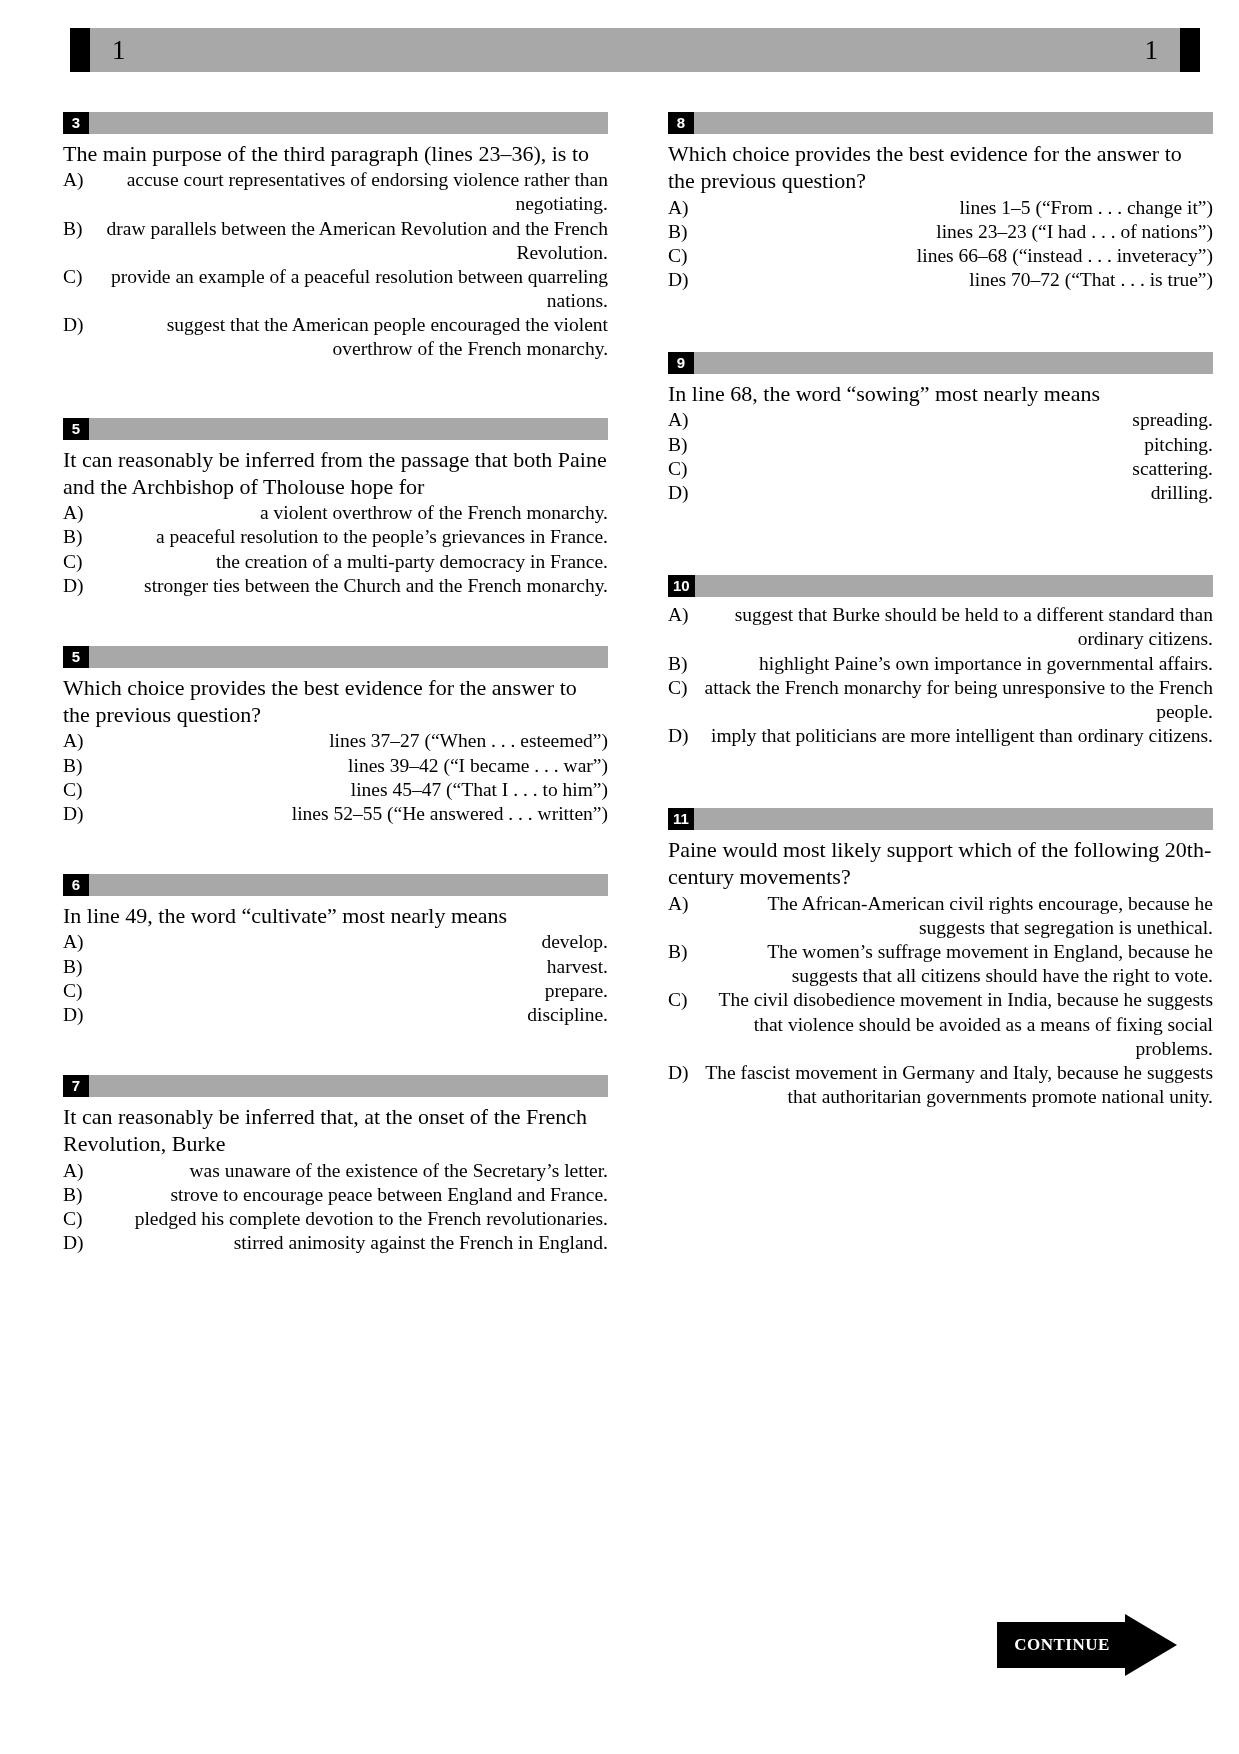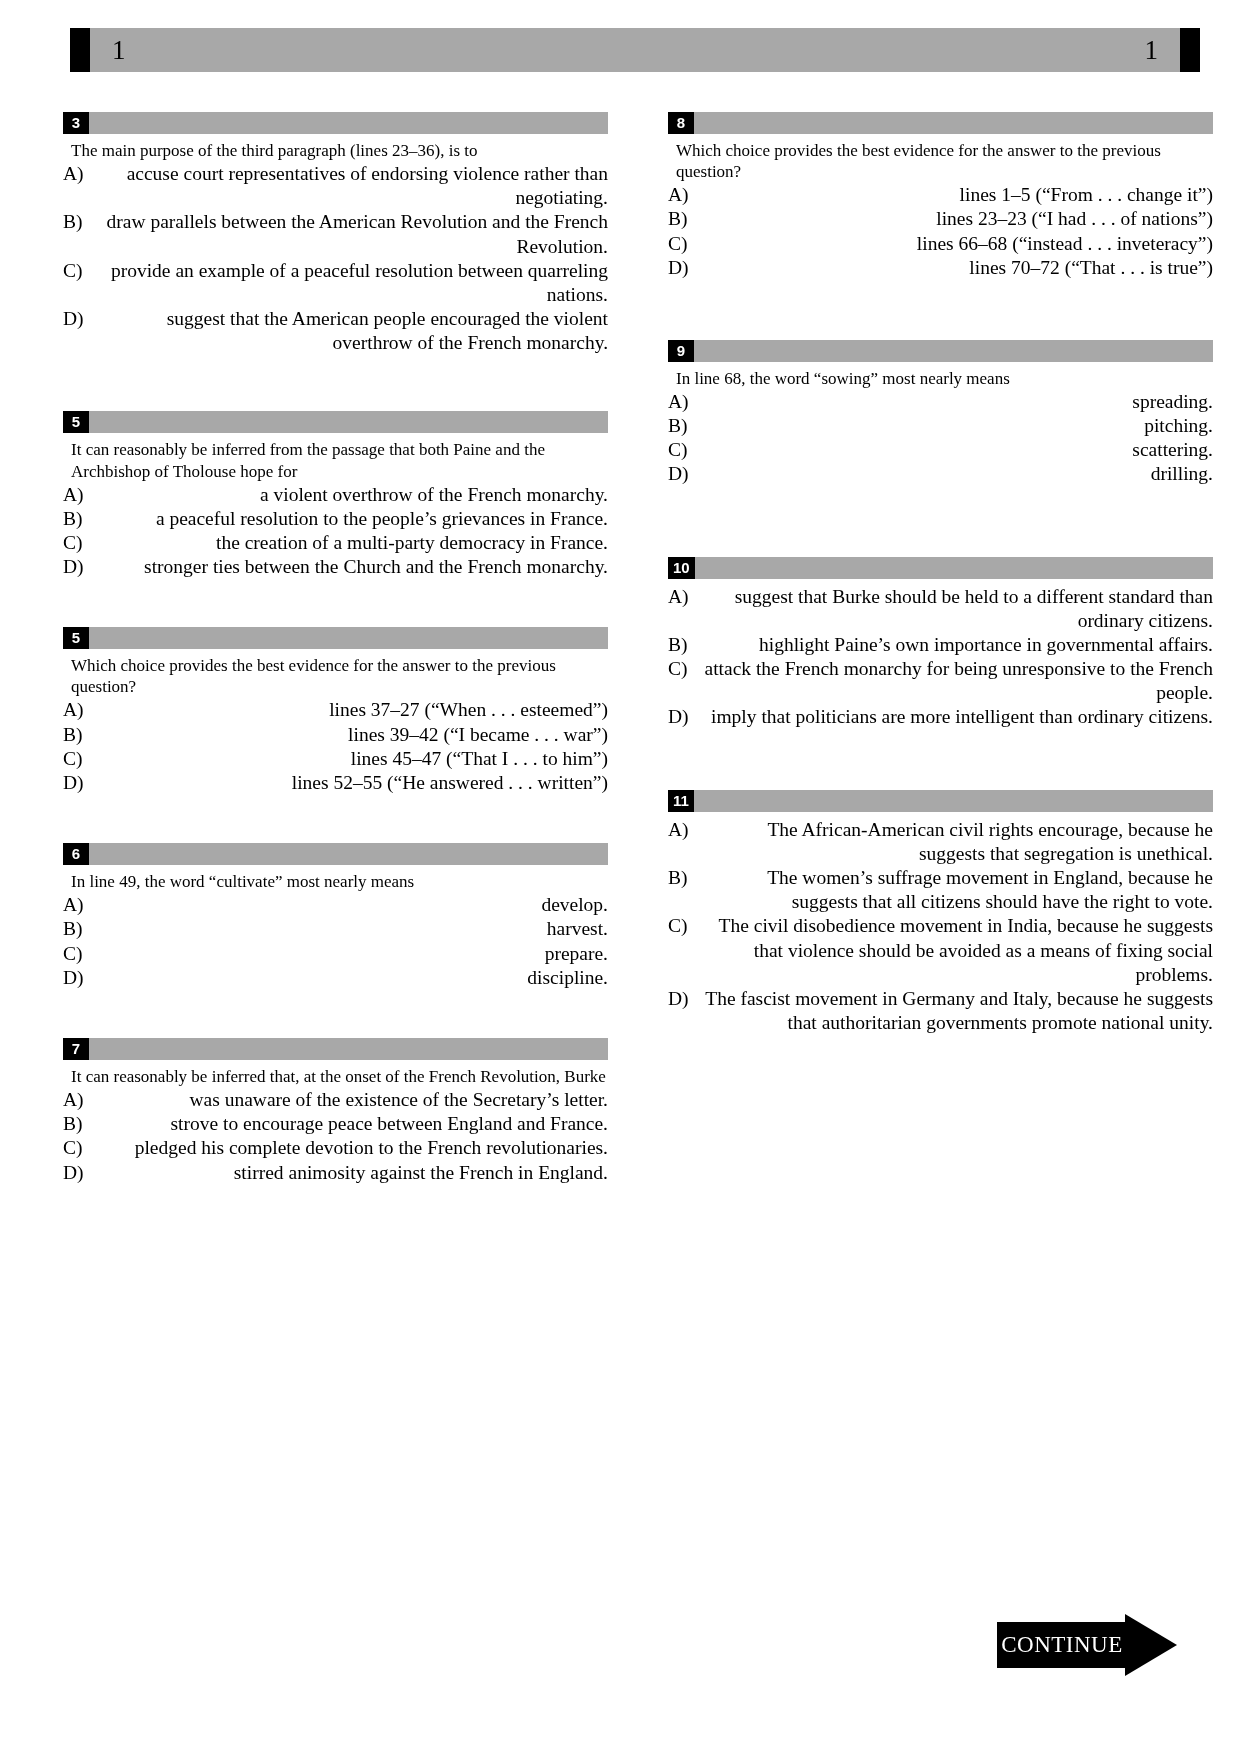--- a/index.html
+++ b/index.html
@@ -79,23 +79,23 @@
     color: #ffffff;
     font-family: "Liberation Sans", sans-serif;
     font-size: 15px;
     font-weight: bold;
     line-height: 22px;
     padding: 0 5px;
     min-width: 16px;
     text-align: center;
   }
   .stem {
-    font-size: 17px;
+    font-size: 22px;
     line-height: 1.24;
-    margin: 0 0 1px 8px;
+    margin: 0 0 1px 0;
   }
   .choices {
     margin: 0;
     padding: 0;
     list-style: none;
   }
   .choice {
     font-size: 19.5px;
     line-height: 1.24;
     display: flex;
@@ -130,22 +130,22 @@
     width: 130px;
     height: 46px;
     background: #000000;
     display: flex;
     align-items: center;
     justify-content: center;
   }
   .continue .label {
     color: #ffffff;
     font-family: "Liberation Serif", serif;
-    font-weight: normal;
-    font-size: 23px;
+    font-weight: bold;
+    font-size: 17px;
     letter-spacing: 0.5px;
   }
   .continue .head {
     position: absolute;
     left: 128px;
     top: 0;
     width: 0;
     height: 0;
     border-top: 31px solid transparent;
     border-bottom: 31px solid transparent;
@@ -367,20 +367,21 @@
           <span class="letter">D)</span>
           <span class="ctext">imply that politicians are more intelligent than ordinary citizens.</span>
         </li>
       </ul>
     </div>
 
     <div class="qblock">
       <div class="qnum-bar">
         <div class="qnum-box">11</div>
       </div>
+      <p class="stem">Paine would most likely support which of the following 20th-century movements?</p>
       <ul class="choices">
         <li class="choice">
           <span class="letter">A)</span>
           <span class="ctext">The African-American civil rights encourage, because he suggests that segregation is unethical.</span>
         </li>
         <li class="choice">
           <span class="letter">B)</span>
           <span class="ctext">The women’s suffrage movement in England, because he suggests that all citizens should have the right to vote.</span>
         </li>
         <li class="choice">

